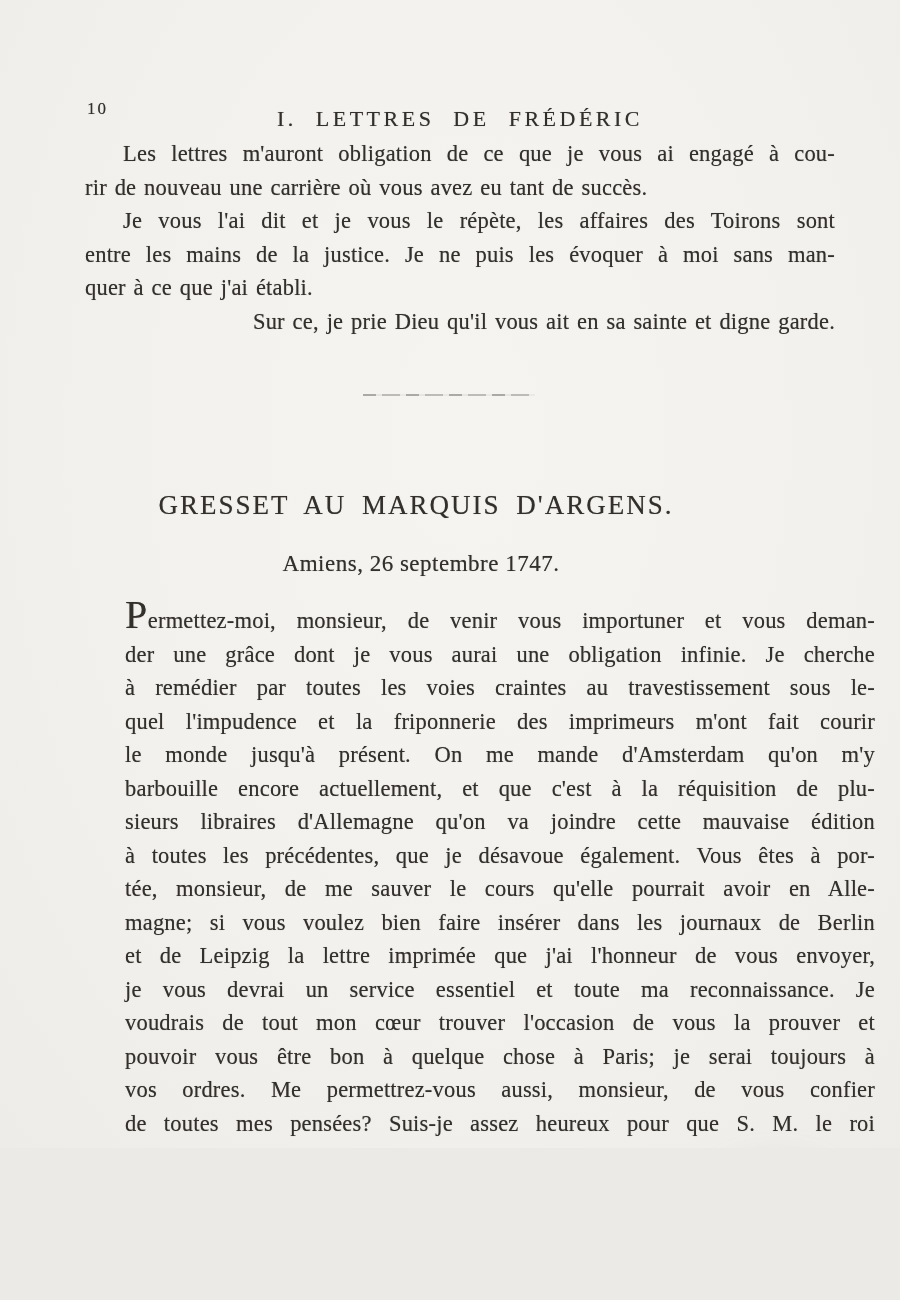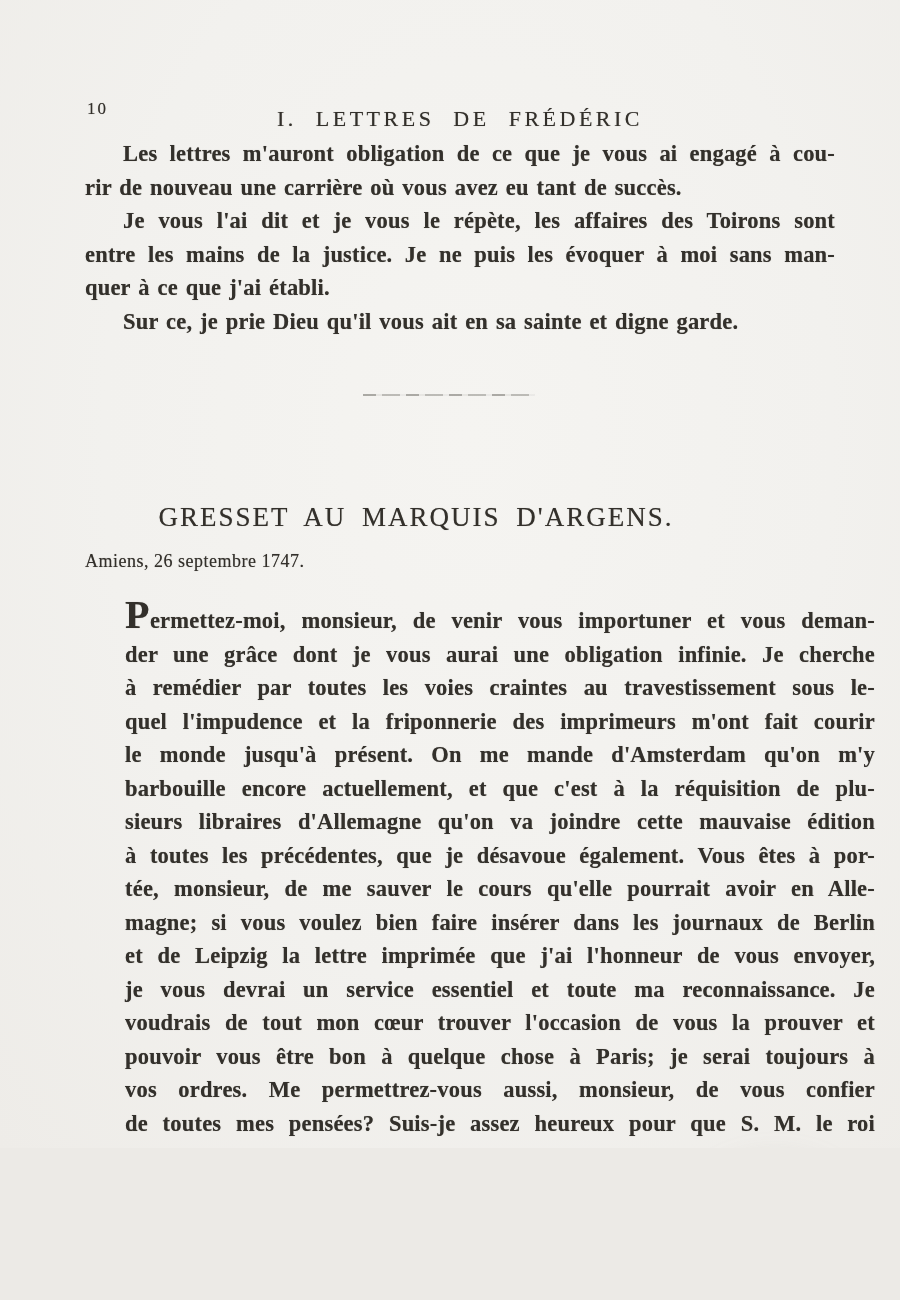--- a/index.html
+++ b/index.html
@@ -30,48 +30,48 @@
   }
 
   
   .block {
     position: absolute; left: 85px; width: 750px;
     font-size: 22.5px; line-height: 33.5px; word-spacing: 2px;
     letter-spacing: 0.2px;
   }
   .letter1 { top: 137px; }
   .letter2 { top: 604px; margin-left: 40px; }
-  .line { min-height: 33.5px; font-weight: bold; }
+  .line { min-height: 33.5px; }
   .j { text-align: justify; text-align-last: justify; }
-  .ind { text-indent: 38px; }
+  .ind { text-indent: 38px; text-align: right; }
   .dropcap {
     font-size: 40px; line-height: 1px; letter-spacing: 0.5px;
   }
 
   
   .divider {
     position: absolute; left: 363px; top: 394px; width: 172px; height: 2px;
     background: repeating-linear-gradient(90deg,
       rgba(110,108,102,0.55) 0px, rgba(110,108,102,0.55) 13px,
       rgba(110,108,102,0.10) 13px, rgba(110,108,102,0.10) 19px,
       rgba(110,108,102,0.42) 19px, rgba(110,108,102,0.42) 37px,
       rgba(110,108,102,0.07) 37px, rgba(110,108,102,0.07) 43px);
     filter: blur(0.5px);
   }
 
   
   .letter-heading {
-    position: absolute; left: 85px; top: 504px; width: 662px; margin: 0;
+    position: absolute; left: 85px; top: 492px; width: 662px; margin: 0;
     text-align: center; font-weight: normal;
     font-size: 27px; line-height: 27px;
     letter-spacing: 2px; word-spacing: 7px;
   }
   .dateline {
     position: absolute; left: 85px; top: 551px; width: 672px;
-    text-align: left; font-size: 18px; letter-spacing: 0.5px;
+    text-align: center; font-size: 23px; letter-spacing: 0.5px;
   }
 
   
   .smudge { position: absolute; border-radius: 50%; pointer-events: none; }
   .smudge-1 { left: 700px; top: 1155px; width: 150px; height: 90px;
     background: rgba(152,150,142,0.13); filter: blur(12px); }
   .smudge-2 { left: 340px; top: 1225px; width: 260px; height: 60px;
     background: rgba(160,158,150,0.09); filter: blur(14px); }
   .smudge-3 { left: 60px; top: 1270px; width: 780px; height: 40px;
     background: rgba(150,148,140,0.07); filter: blur(16px); }

